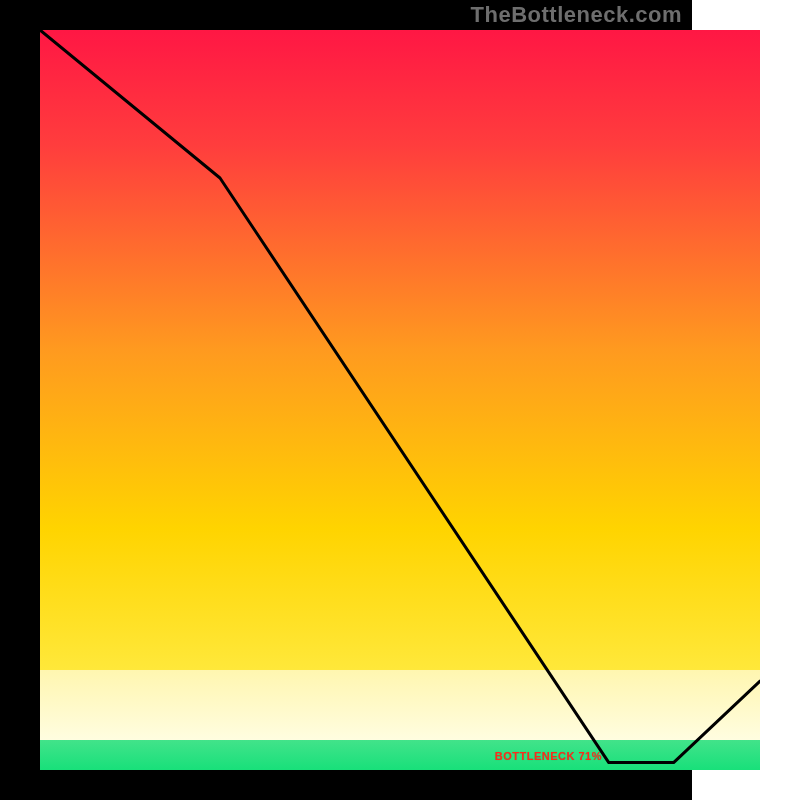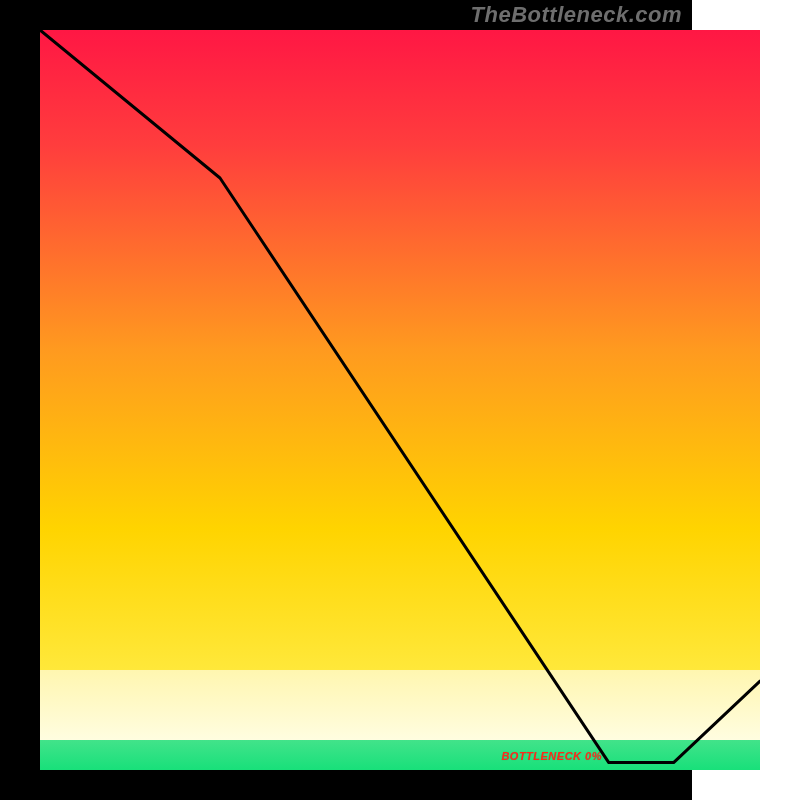--- a/index.html
+++ b/index.html
@@ -8,21 +8,20 @@
     width: 800px;
     height: 800px;
     background: #ffffff;
     font-family: Arial, Helvetica, sans-serif;
   }
   .frame {
     position: relative;
     width: 692px;
     height: 800px;
     background: #000000;
-    font-style: italic;
   }
   .watermark {
     position: absolute;
     top: 2px;
     right: 10px;
     font-size: 22px;
     font-weight: 600;
     color: #6e6e6e;
     letter-spacing: 0.5px;
     z-index: 10;
@@ -81,14 +80,14 @@
       </defs>
 
       <rect x="0" y="0" width="720" height="640" fill="url(#gradMain)"></rect>
       <rect x="0" y="640" width="720" height="70" fill="url(#gradCream)"></rect>
       <rect x="0" y="710" width="720" height="30" fill="url(#gradGreen)"></rect>
 
       <path id="curve-path" d="M0.0 0.0 L180.0 148.0 L568.8 732.6 L633.6 732.6 L720.0 651.2" fill="none" stroke="#000000" stroke-width="3" stroke-linecap="round" stroke-linejoin="round"></path>
     </svg>
   </div>
 
-  <div class="bottom-label">BOTTLENECK 0%</div>
+  <div class="bottom-label">BOTTLENECK 71%</div>
 </div>
 
 </body></html>

